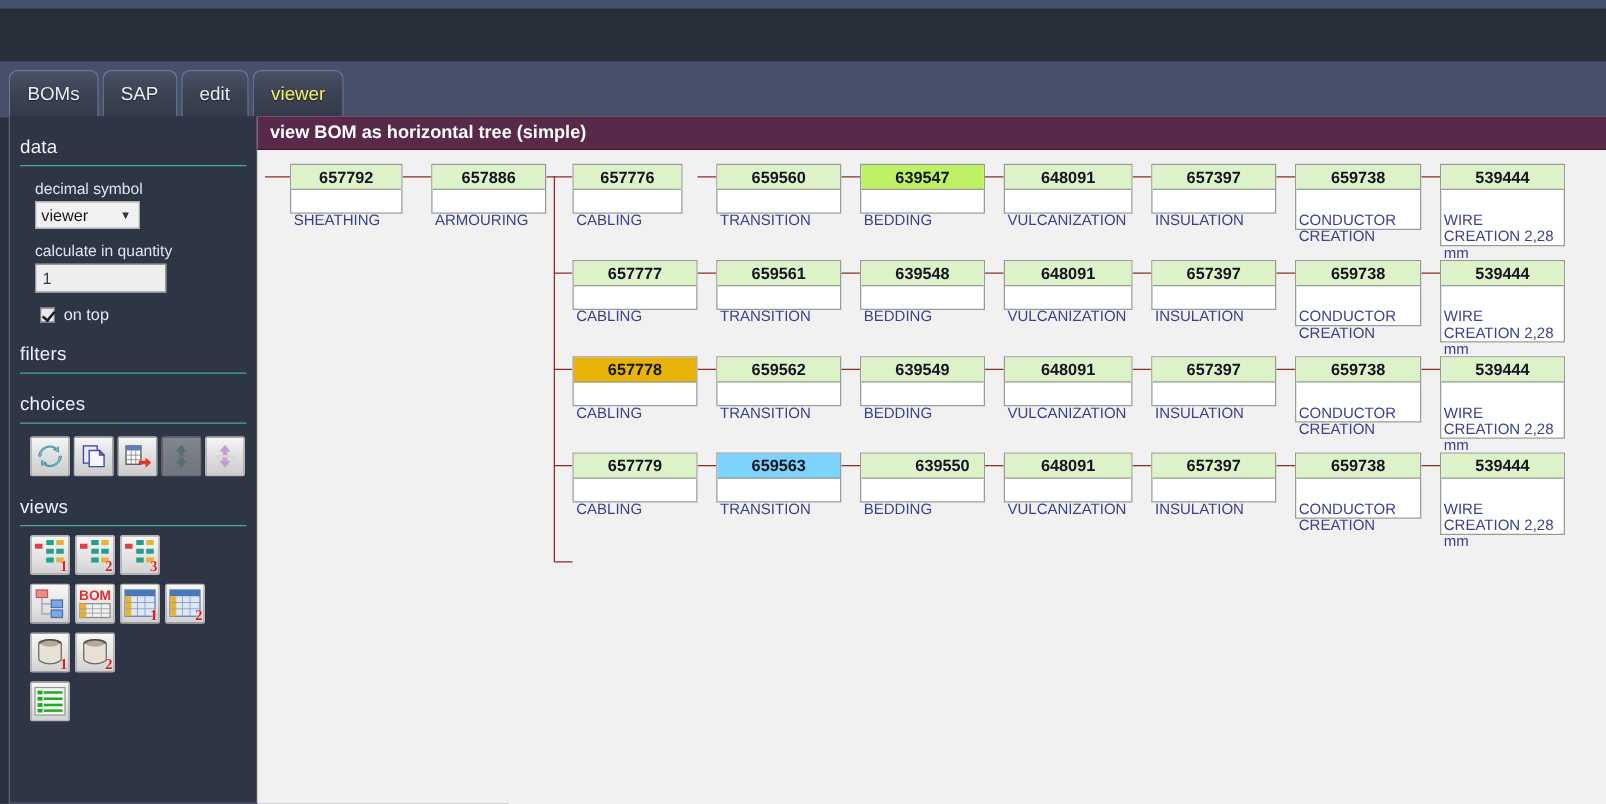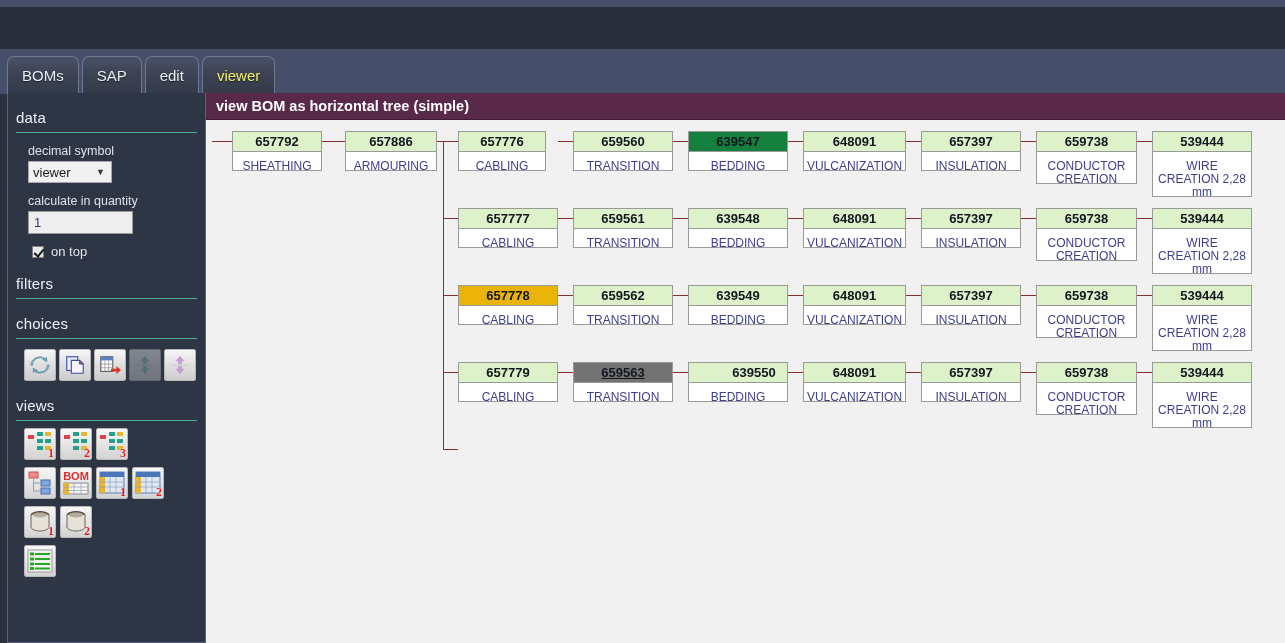--- a/index.html
+++ b/index.html
@@ -129,21 +129,21 @@
     cursor: pointer;
   }
   .node .code {
     background: #ddf2c8;
     border-bottom: 1px solid #9a9a9a;
     font-size: 13px; font-weight: bold; color: #12161f;
     text-align: center; line-height: 19px; height: 20px;
   }
   .node .desc {
     font-size: 12px; color: #3c3f8c;
-    text-align: center; padding: 8px 2px 3px 2px;
+    text-align: left; padding: 18px 2px 3px 2px;
     line-height: 13px;
   }
   .link { position: absolute; background: #8b2e2e; }
   .link.h { height: 1px; }
   .link.v { width: 1px; }
 </style>
 </head>
 <body>
 
 <div id="app">
@@ -395,21 +395,21 @@
         </div>
         <div class="node" style="left: 252px; top: 11px; width: 88px; height: 40px;">
           <div class="code" style="background: rgb(221, 242, 200);">657776</div>
           <div class="desc">CABLING</div>
         </div>
         <div class="node" style="left: 367px; top: 11px; width: 100px; height: 40px;">
           <div class="code" style="background: rgb(221, 242, 200);">659560</div>
           <div class="desc">TRANSITION</div>
         </div>
         <div class="node" style="left: 482px; top: 11px; width: 100px; height: 40px;">
-          <div class="code" style="background: #15803d;">639547</div>
+          <div class="code" style="background: #bef264;">639547</div>
           <div class="desc">BEDDING</div>
         </div>
         <div class="node" style="left: 597px; top: 11px; width: 103px; height: 40px;">
           <div class="code" style="background: rgb(221, 242, 200);">648091</div>
           <div class="desc">VULCANIZATION</div>
         </div>
         <div class="node" style="left: 715px; top: 11px; width: 100px; height: 40px;">
           <div class="code" style="background: rgb(221, 242, 200);">657397</div>
           <div class="desc">INSULATION</div>
         </div>
@@ -475,21 +475,21 @@
         </div>
         <div class="node" style="left: 946px; top: 165px; width: 100px; height: 66px;">
           <div class="code" style="background: rgb(221, 242, 200);">539444</div>
           <div class="desc">WIRE CREATION 2,28 mm</div>
         </div>
         <div class="node" style="left: 252px; top: 242px; width: 100px; height: 40px;">
           <div class="code" style="background: rgb(221, 242, 200);">657779</div>
           <div class="desc">CABLING</div>
         </div>
         <div class="node" style="left: 367px; top: 242px; width: 100px; height: 40px;">
-          <div class="code" style="background: #737373; text-decoration: underline;">659563</div>
+          <div class="code" style="background: #7dd3fc;">659563</div>
           <div class="desc">TRANSITION</div>
         </div>
         <div class="node" style="left: 482px; top: 242px; width: 100px; height: 40px;">
           <div class="code" style="background: rgb(221, 242, 200); padding-left: 32px;">639550</div>
           <div class="desc">BEDDING</div>
         </div>
         <div class="node" style="left: 597px; top: 242px; width: 103px; height: 40px;">
           <div class="code" style="background: rgb(221, 242, 200);">648091</div>
           <div class="desc">VULCANIZATION</div>
         </div>

